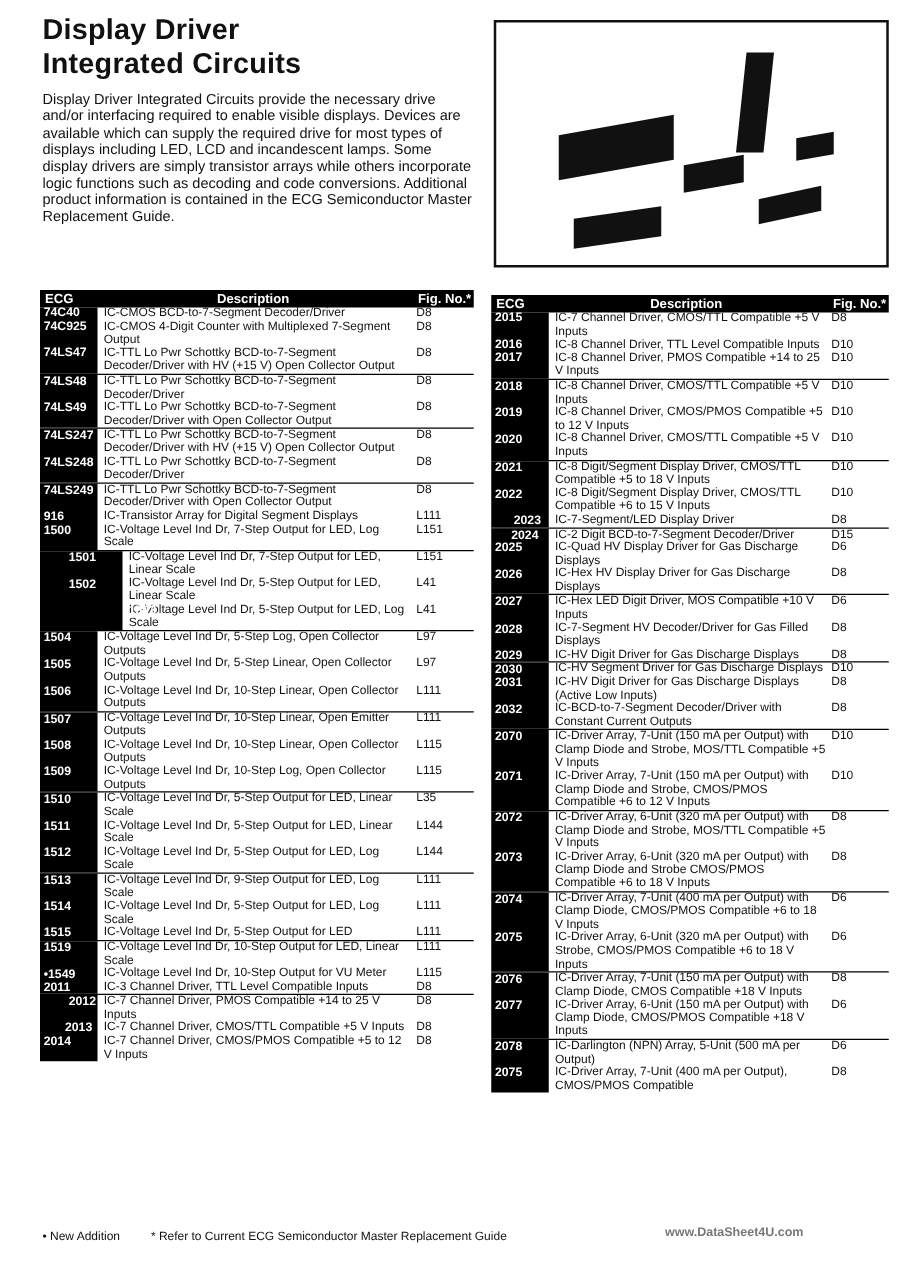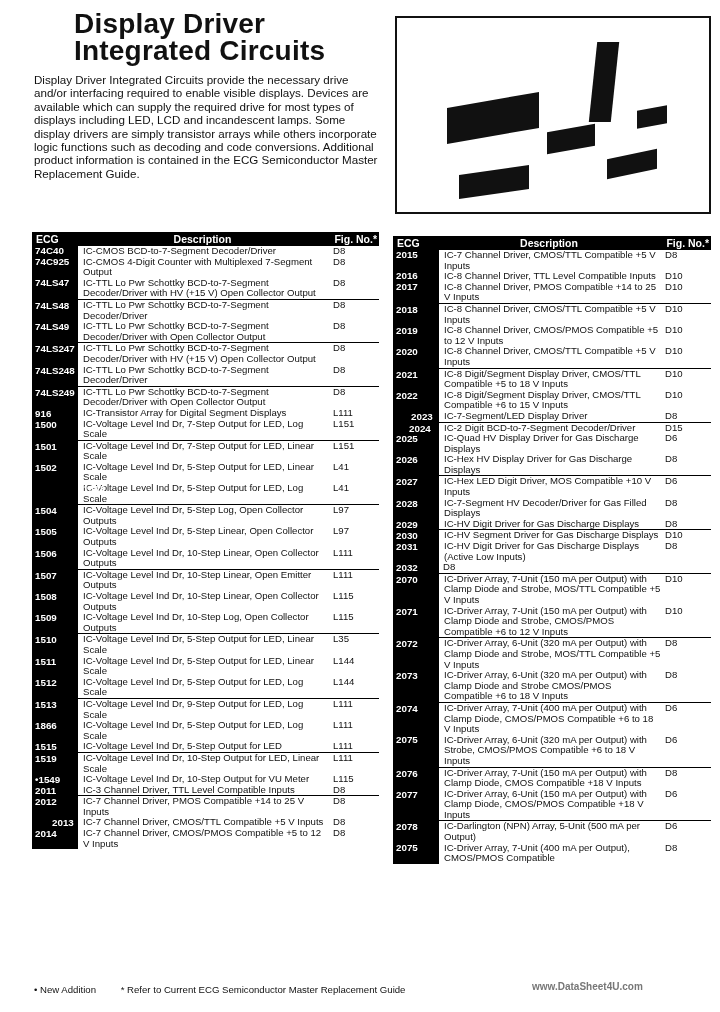--- a/index.html
+++ b/index.html
@@ -1,17 +1,17 @@
 <!DOCTYPE html>
 <html><head>
 <meta charset="utf-8">
 <style>
   html,body{margin:0;padding:0;background:#fff;}
   body{width:720px;height:1012px;position:relative;overflow:hidden;font-family:"Liberation Sans",sans-serif;color:#111;}
-  .title{position:absolute;left:34px;top:10px;font-size:28px;font-weight:bold;line-height:27px;letter-spacing:0.2px;margin-left:40px;}
+  .title{position:absolute;left:34px;top:10px;font-size:23px;font-weight:bold;line-height:27px;letter-spacing:0.2px;}
   .intro{position:absolute;left:34px;top:73px;width:345px;font-size:11.6px;line-height:13.4px;}
   .photo{position:absolute;left:395px;top:16px;width:312px;height:194px;border:2px solid #111;background:#fff;}
   .chip{position:absolute;background:#111;}
   .table{position:absolute;border-collapse:collapse;}
   .tbl-left{left:32px;top:232px;width:347px;}
   .tbl-right{left:393px;top:236px;width:318px;}
   .thead{display:flex;background:#000;color:#fff;font-weight:bold;font-size:10.5px;height:14px;line-height:14px;}
   .thead .c1{width:42px;padding-left:4px;}
   .thead .c2{flex:1;text-align:center;}
   .thead .c3{width:50px;text-align:right;padding-right:2px;}
@@ -120,21 +120,21 @@
           <div class="desc">IC-Transistor Array for Digital Segment Displays</div>
           <div class="fig">L111</div>
         </div>
         <div class="row">
           <div class="desc">IC-Voltage Level Ind Dr, 7-Step Output for LED, Log Scale</div>
           <div class="fig">L151</div>
         </div>
       </div>
     </div>
     <div class="group">
-      <div class="ecgcol" style="position: relative;">
+      <div class="ecgcol" style="position: relative; padding-left: 20px;">
         <div class="ecgline" style="position: absolute; top: 1px;">1501</div>
         <div class="ecgline" style="position: absolute; top: 22px;">1502</div>
         <div class="ecgline" style="position: absolute; top: 43px; margin-left: 48px;">1503</div>
       </div>
       <div class="rows">
         <div class="row">
           <div class="desc">IC-Voltage Level Ind Dr, 7-Step Output for LED, Linear Scale</div>
           <div class="fig">L151</div>
         </div>
         <div class="row">
@@ -206,21 +206,21 @@
         </div>
         <div class="row">
           <div class="desc">IC-Voltage Level Ind Dr, 5-Step Output for LED, Log Scale</div>
           <div class="fig">L144</div>
         </div>
       </div>
     </div>
     <div class="group">
       <div class="ecgcol" style="position: relative;">
         <div class="ecgline" style="position: absolute; top: 1px;">1513</div>
-        <div class="ecgline" style="position: absolute; top: 22px;">1866</div>
+        <div class="ecgline" style="position: absolute; top: 22px;">1514</div>
         <div class="ecgline" style="position: absolute; top: 43px;">1515</div>
       </div>
       <div class="rows">
         <div class="row">
           <div class="desc">IC-Voltage Level Ind Dr, 9-Step Output for LED, Log Scale</div>
           <div class="fig">L111</div>
         </div>
         <div class="row">
           <div class="desc">IC-Voltage Level Ind Dr, 5-Step Output for LED, Log Scale</div>
           <div class="fig">L111</div>
@@ -247,21 +247,21 @@
           <div class="fig">L115</div>
         </div>
         <div class="row">
           <div class="desc">IC-3 Channel Driver, TTL Level Compatible Inputs</div>
           <div class="fig">D8</div>
         </div>
       </div>
     </div>
     <div class="group">
       <div class="ecgcol" style="position: relative;">
-        <div class="ecgline" style="position: absolute; top: 1px;">2012</div>
+        <div class="ecgline" style="position: absolute; top: 1px; margin-left: 20px;">2012</div>
         <div class="ecgline" style="position: absolute; top: 22px; padding-left: 20px;">2013</div>
         <div class="ecgline" style="position: absolute; top: 33px;">2014</div>
       </div>
       <div class="rows">
         <div class="row">
           <div class="desc">IC-7 Channel Driver, PMOS Compatible +14 to 25 V Inputs</div>
           <div class="fig">D8</div>
         </div>
         <div class="row">
           <div class="desc">IC-7 Channel Driver, CMOS/TTL Compatible +5 V Inputs</div>
@@ -394,20 +394,21 @@
       <div class="rows">
         <div class="row">
           <div class="desc">IC-HV Segment Driver for Gas Discharge Displays</div>
           <div class="fig">D10</div>
         </div>
         <div class="row">
           <div class="desc">IC-HV Digit Driver for Gas Discharge Displays (Active Low Inputs)</div>
           <div class="fig">D8</div>
         </div>
         <div class="row">
+          <div class="desc">IC-BCD-to-7-Segment Decoder/Driver with Constant Current Outputs</div>
           <div class="fig">D8</div>
         </div>
       </div>
     </div>
     <div class="group">
       <div class="ecgcol" style="position: relative;">
         <div class="ecgline" style="position: absolute; top: 1px;">2070</div>
         <div class="ecgline" style="position: absolute; top: 33px;">2071</div>
       </div>
       <div class="rows">

